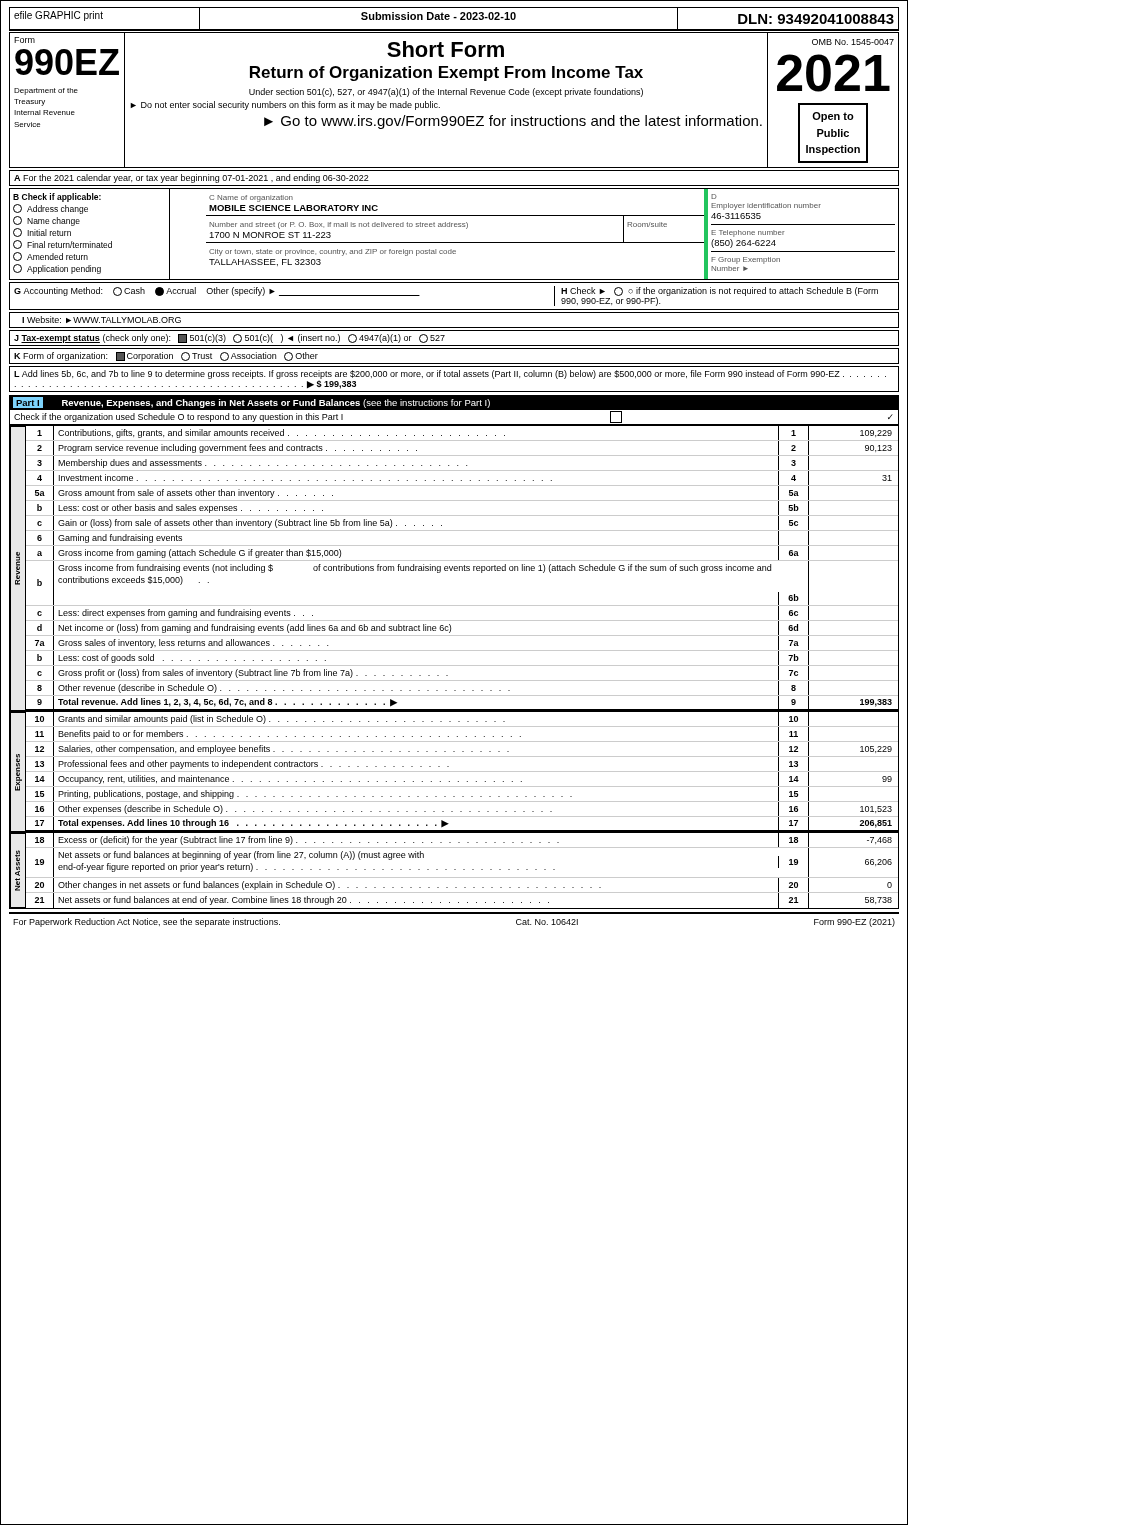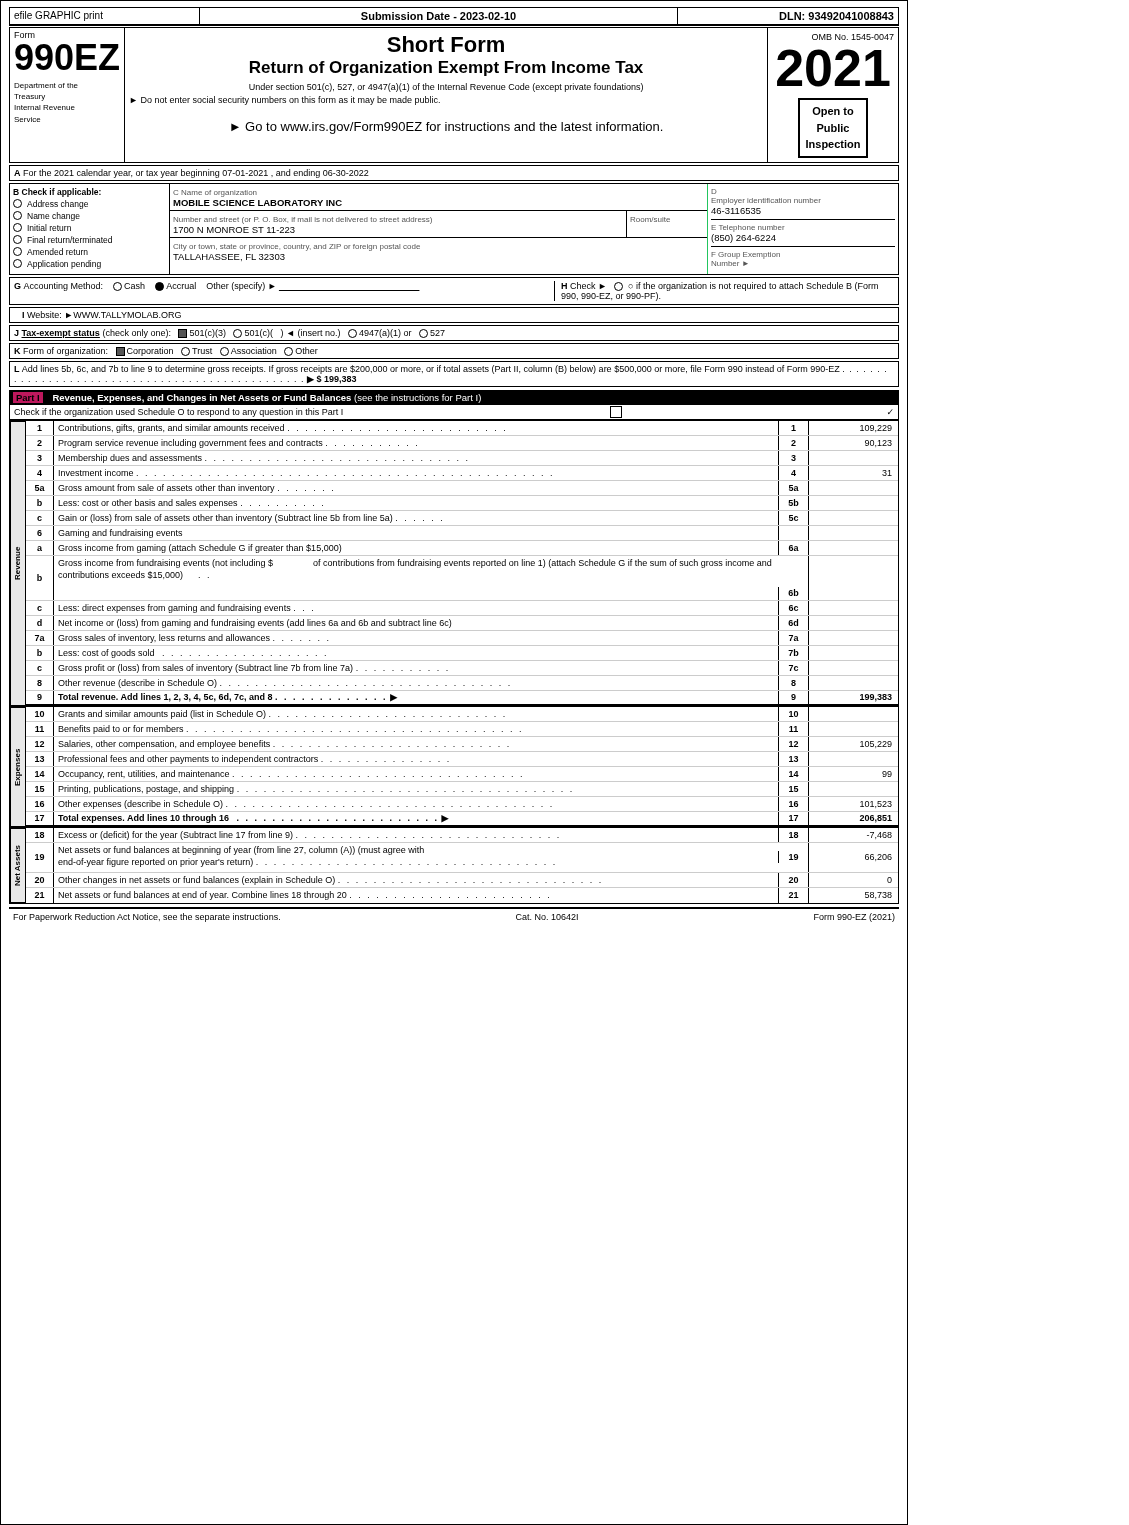--- a/index.html
+++ b/index.html
@@ -105,21 +105,21 @@
     }
   </style>
 </head>
 <body>
 
 <div class="page">
 
   <div style="display:flex; border:1px solid #000; border-bottom: 2px solid #000; margin-bottom:1px;">
     <div style="flex:0 0 190px; border-right:1px solid #000; padding:2px 4px; font-size:10px;">efile GRAPHIC print</div>
     <div style="flex:1; text-align:center; padding:2px 4px; font-size:11px; font-weight:bold; border-right:1px solid #000;">Submission Date - 2023-02-10</div>
-    <div style="flex:0 0 220px; text-align:right; padding:2px 4px; font-size:11px; font-weight:bold;">DLN: 93492041008843</div>
+    <div style="flex:0 0 220px; text-align:right; padding:2px 4px; font-size:15px; font-weight:bold;">DLN: 93492041008843</div>
   </div>
 
   <div style="display:flex; border:1px solid #000; margin-bottom:2px;">
 
     <div style="flex:0 0 110px; border-right:1px solid #000; padding:2px 4px;">
       <div style="font-size:9px;">Form</div>
       <div style="font-size:36px; font-weight:bold; line-height:1;">990EZ</div>
       <div style="font-size:8px; line-height:1.4; margin-top:4px;">
         <span>Department of the</span><br>
         <span>Treasury</span><br>
@@ -128,21 +128,21 @@
       </div>
     </div>
 
     <div style="flex:1; text-align:center; padding:4px; border-right:1px solid #000;">
       <div style="font-size:22px; font-weight:bold;">Short Form</div>
       <div style="font-size:17px; font-weight:bold;">Return of Organization Exempt From Income Tax</div>
       <div style="font-size:9px; margin-top:4px;">Under section 501(c), 527, or 4947(a)(1) of the Internal Revenue Code (except private foundations)</div>
       <div style="font-size:9px; margin-top:3px; text-align:left;">
         <span>► Do not enter social security numbers on this form as it may be made public.</span>
       </div>
-      <div style="font-size:13px; margin-top:14px; text-align:center;">
+      <div style="font-size:15px; margin-top:2px; text-align:right;">
         <span>► Go to www.irs.gov/Form990EZ for instructions and the latest information.</span>
       </div>
     </div>
 
     <div style="flex:0 0 130px; padding:4px; display:flex; flex-direction:column; align-items:center;">
       <div style="font-size:9px; text-align:right; width:100%;">OMB No. 1545-0047</div>
       <div style="font-size:52px; font-weight:bold; line-height:1;">2021</div>
       <div style="border:2px solid #000; padding:3px 5px; text-align:center; margin-top:4px;">
         <div style="font-size:11px; font-weight:bold; line-height:1.5;">Open to</div>
         <div style="font-size:11px; font-weight:bold; line-height:1.5;">Public</div>
@@ -181,21 +181,21 @@
       <div class="check-item">
         <span class="radio-circle"></span>
           <span>Amended return</span>
       </div>
       <div class="check-item">
         <span class="radio-circle"></span>
           <span>Application pending</span>
       </div>
     </div>
 
-    <div style="flex:1; border-right:1px solid #22c55e;">
+    <div style="flex:1; border-right:4px solid #22c55e;margin-left:36px;">
       <div style="border-bottom:1px solid #000; padding:2px 3px;">
         <span style="font-size:8px; color:#555;">C <span>Name of organization</span></span><br>
         <span style="font-size:9.5px; font-weight:bold;">MOBILE SCIENCE LABORATORY INC</span>
       </div>
       <div style="display:flex; border-bottom:1px solid #000;">
         <div style="flex:1; padding:2px 3px; border-right:1px solid #000;">
           <span style="font-size:8px; color:#555;">Number and street (or P. O. Box, if mail is not delivered to street address)</span><br>
           <span style="font-size:9.5px;">1700 N MONROE ST 11-223</span>
         </div>
         <div style="flex:0 0 80px; padding:2px 3px;">
@@ -288,21 +288,21 @@
 
   <div style="border:1px solid #000; margin-bottom:3px; padding:2px 4px; font-size:9px;">
     <span style="font-weight:bold;">L </span>
     <span>Add lines 5b, 6c, and 7b to line 9 to determine gross receipts. If gross receipts are $200,000 or more, or if total assets (Part II, column (B) below) are $500,000 or more, file Form 990 instead of Form 990-EZ</span>
     <span style="letter-spacing:1px;">. . . . . . . . . . . . . . . . . . . . . . . . . . . . . . . . . . . . . . . . . . . . . . . . .</span>
     <span style="font-weight:bold;">▶ $</span>
     <span style="font-weight:bold;">199,383</span>
   </div>
 
   <div style="background:#000; color:#fff; padding:2px 4px; font-weight:bold; font-size:9.5px; margin-bottom:0;">
-    <span style="background:#be185d; color:#000; padding:0 3px; margin-right:7px; font-weight:bold;">Part I</span>
+    <span style="background:#7dd3fc; color:#000; padding:0 3px; margin-right:16px; font-weight:bold;">Part I</span>
     <span>Revenue, Expenses, and Changes in Net Assets or Fund Balances</span>
     <span style="font-weight:normal;"> <span>(see the instructions for Part I)</span></span>
   </div>
 
   <div style="border:1px solid #000; border-top:0; padding:1px 4px; font-size:9px; display:flex; justify-content:space-between; align-items:center; margin-bottom:0;">
     <span>Check if the organization used Schedule O to respond to any question in this Part I</span>
     <span style="border:1px solid #000; width:12px; height:12px; display:inline-block; margin-left:4px;"></span>
     <span style="margin-left:2px;">✓</span>
   </div>
 

